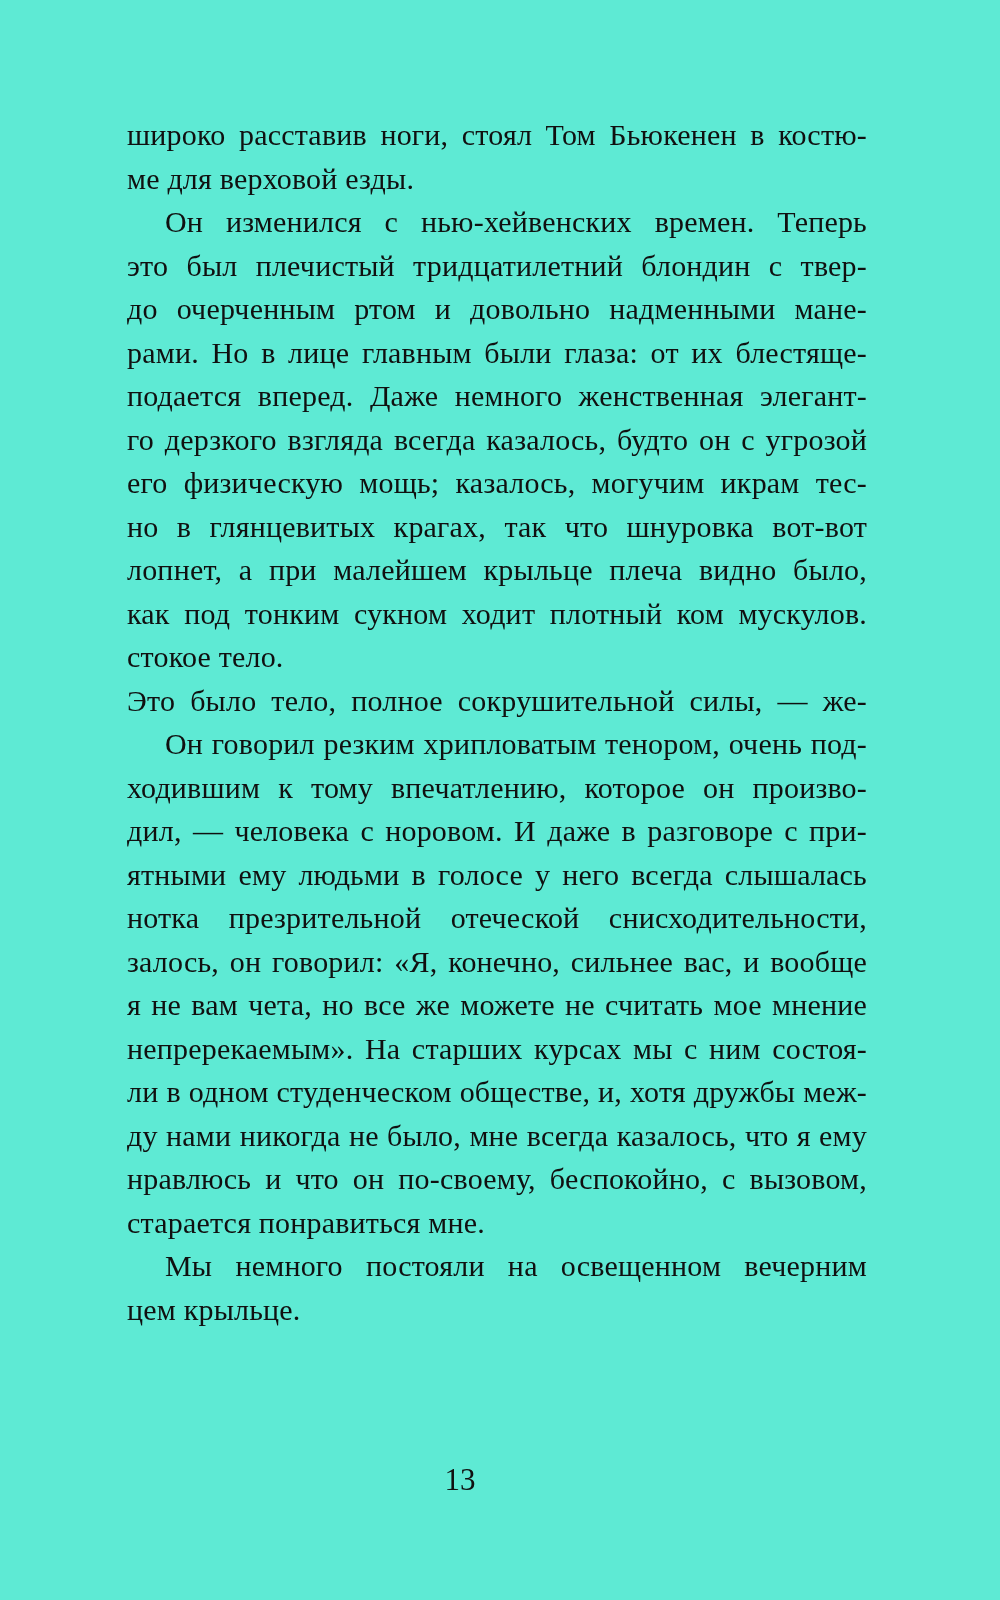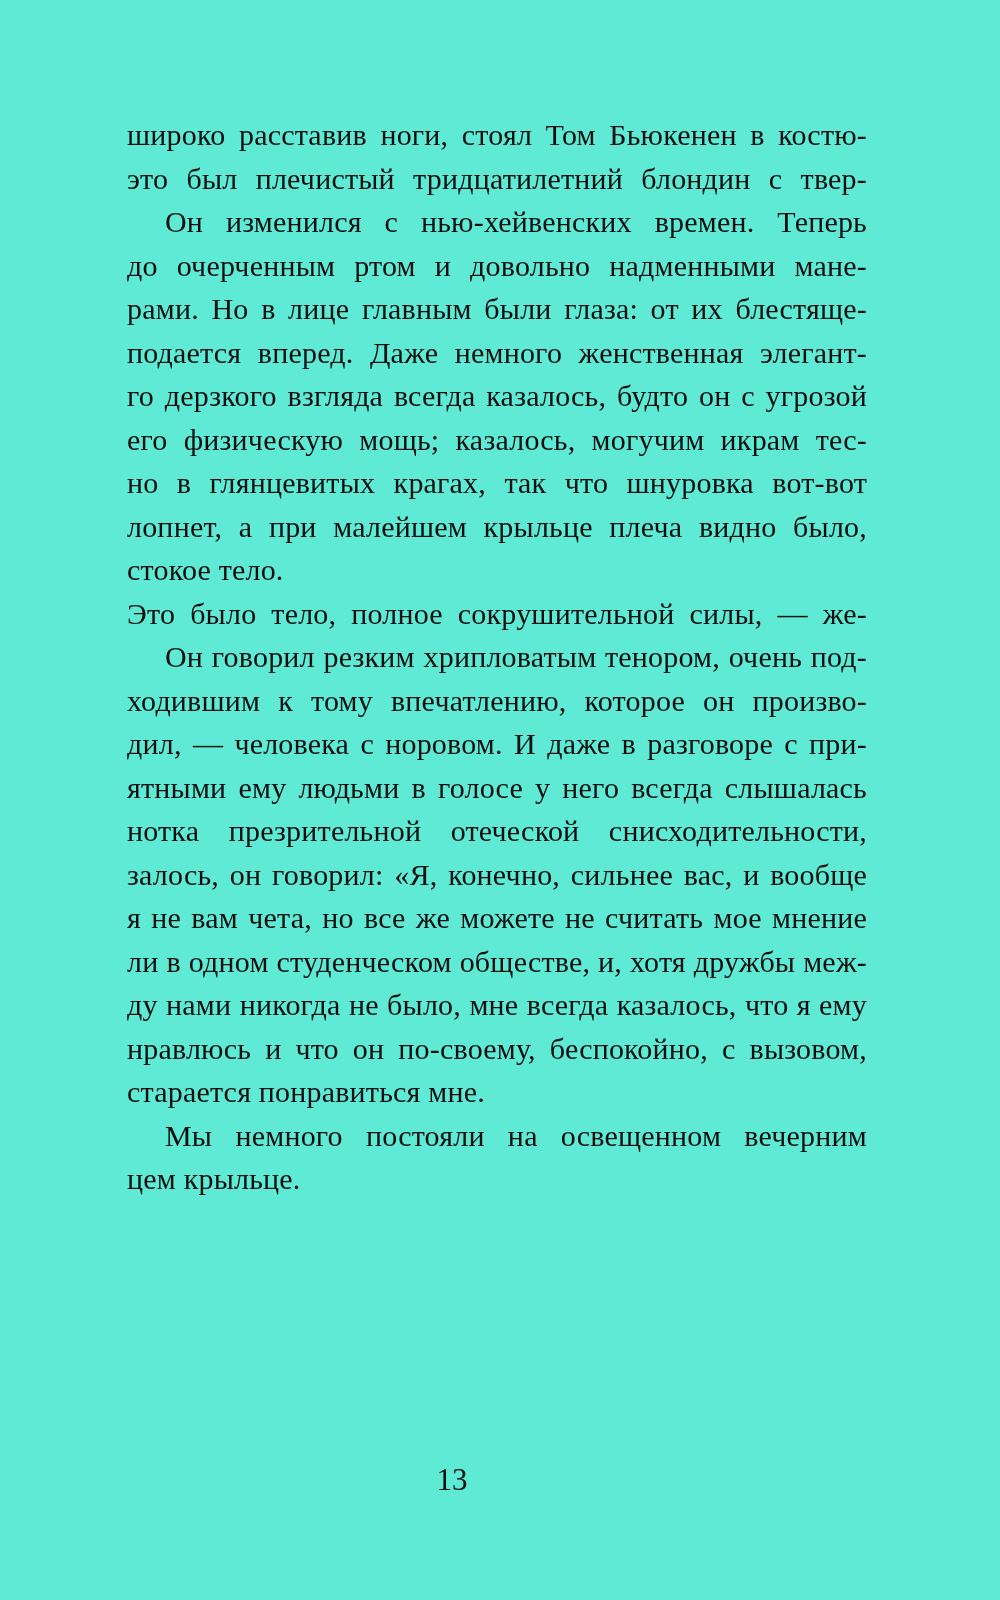--- a/index.html
+++ b/index.html
@@ -49,57 +49,60 @@
   }
   .line.end {
     text-align: left;
   }
   .line.indent {
     text-indent: 38px;
   }
   .page-number {
     position: absolute;
     top: 1461px;
-    left: 8px;
+    left: 16px;
     width: 888px;
     text-align: center;
     font-size: 31px;
     line-height: 38px;
     color: #101010;
   }
 </style>
 </head>
 <body>
 
 <div class="page">
   <div class="text-block" id="text-block">
       <div class="para">
         <div class="line just">широко расставив ноги, стоял Том Бьюкенен в костю-</div>
+        <div class="line end">ме для верховой езды.</div>
       </div>
       <div class="para">
+        <div class="line just indent">Он изменился с нью-хейвенских времен. Теперь</div>
         <div class="line just">это был плечистый тридцатилетний блондин с твер-</div>
-        <div class="line just indent">Он изменился с нью-хейвенских времен. Теперь</div>
         <div class="line just">до очерченным ртом и довольно надменными мане-</div>
         <div class="line just">рами. Но в лице главным были глаза: от их блестяще-</div>
         <div class="line just">подается вперед. Даже немного женственная элегант-</div>
         <div class="line just">го дерзкого взгляда всегда казалось, будто он с угрозой</div>
         <div class="line just">его физическую мощь; казалось, могучим икрам тес-</div>
         <div class="line just">но в глянцевитых крагах, так что шнуровка вот-вот</div>
         <div class="line just">лопнет, а при малейшем крыльце плеча видно было,</div>
+        <div class="line just">как под тонким сукном ходит плотный ком мускулов.</div>
         <div class="line end">стокое тело.</div>
         <div class="line just">Это было тело, полное сокрушительной силы, — же-</div>
       </div>
       <div class="para">
         <div class="line just indent">Он говорил резким хрипловатым тенором, очень под-</div>
         <div class="line just">ходившим к тому впечатлению, которое он произво-</div>
         <div class="line just">дил, — человека с норовом. И даже в разговоре с при-</div>
         <div class="line just">ятными ему людьми в голосе у него всегда слышалась</div>
         <div class="line just">нотка презрительной отеческой снисходительности,</div>
         <div class="line just">залось, он говорил: «Я, конечно, сильнее вас, и вообще</div>
         <div class="line just">я не вам чета, но все же можете не считать мое мнение</div>
+        <div class="line just">непререкаемым». На старших курсах мы с ним состоя-</div>
         <div class="line just">ли в одном студенческом обществе, и, хотя дружбы меж-</div>
         <div class="line just">ду нами никогда не было, мне всегда казалось, что я ему</div>
         <div class="line just">нравлюсь и что он по-своему, беспокойно, с вызовом,</div>
         <div class="line end">старается понравиться мне.</div>
       </div>
       <div class="para">
         <div class="line just indent">Мы немного постояли на освещенном вечерним солн-</div>
         <div class="line end">цем крыльце.</div>
       </div>
     </div>

